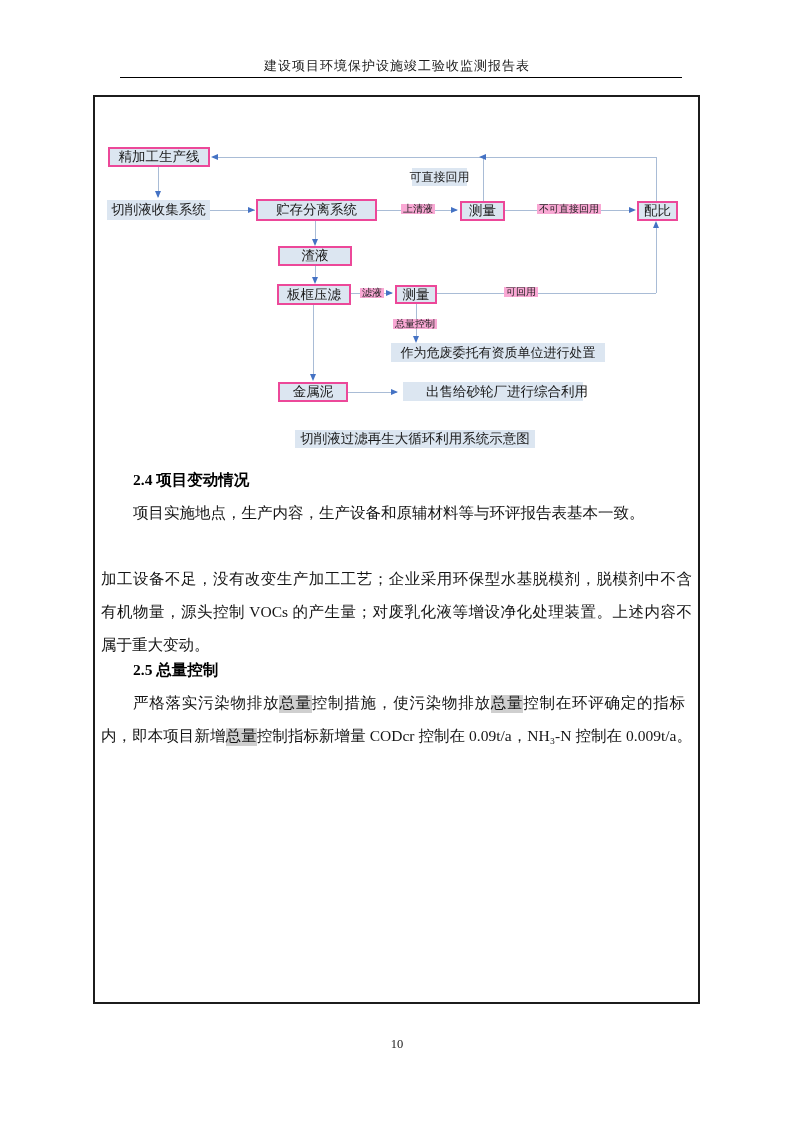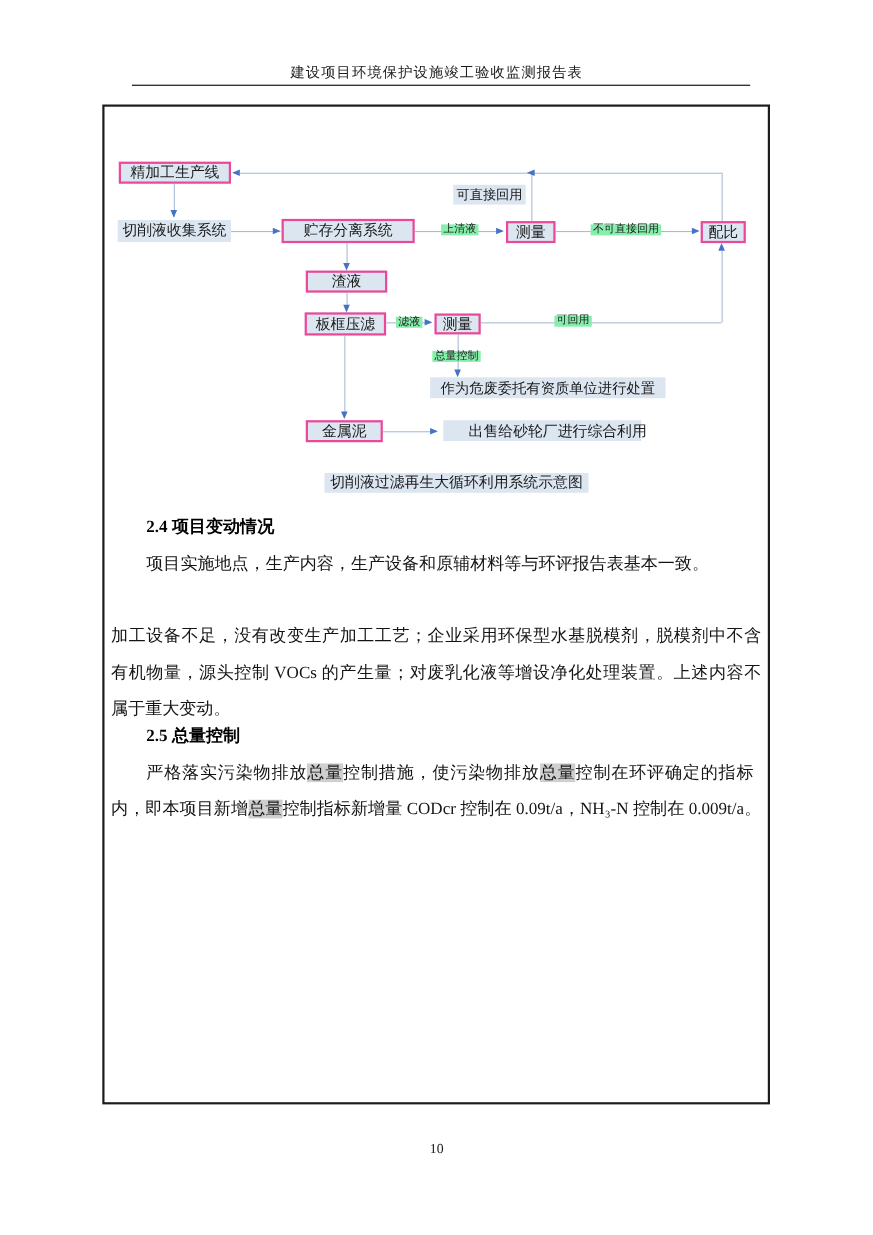--- a/index.html
+++ b/index.html
@@ -17,26 +17,26 @@
         white-space:nowrap;}
   .nb{border:none;}
   .hline,.vline{position:absolute;background:#a9bcd6;}
   .hline{height:1px;}
   .vline{width:1px;}
   .arr{position:absolute;width:0;height:0;}
   .arr-r{border-top:3.5px solid transparent;border-bottom:3.5px solid transparent;border-left:7px solid #4472c4;}
   .arr-l{border-top:3.5px solid transparent;border-bottom:3.5px solid transparent;border-right:7px solid #4472c4;}
   .arr-d{border-left:3.5px solid transparent;border-right:3.5px solid transparent;border-top:7px solid #4472c4;}
   .arr-u{border-left:3.5px solid transparent;border-right:3.5px solid transparent;border-bottom:7px solid #4472c4;}
-  .elabel{position:absolute;background:#86efac;font-size:10px;line-height:10px;padding:0 2px;color:#222;white-space:nowrap;}
+  .elabel{position:absolute;background:#f9a8d4;font-size:10px;line-height:10px;padding:0 2px;color:#222;white-space:nowrap;}
   
   .txt{position:absolute;font-size:15.5px;color:#141414;white-space:nowrap;line-height:19px;}
   .bold{font-weight:bold;color:#000;}
   .jl{white-space:normal;text-align:justify;text-align-last:justify;}
-  .hl{background:#cfcfcf;}
+  .hl{background:#cfcfcf;font-family:Liberation Mono, monospace;}
   .pageno{position:absolute;left:0;right:0;top:1037px;text-align:center;font-size:12.5px;color:#1a1a1a;}
 </style>
 </head>
 <body>
 
 <div id="page">
 
   <div class="doc-title">建设项目环境保护设施竣工验收监测报告表</div>
   <div class="head-rule"></div>
 
@@ -46,21 +46,21 @@
   <div class="node nb" style="left:107px;top:200px;width:103px;height:20px;">切削液收集系统</div>
   <div class="node" style="left:256px;top:199px;width:121px;height:22px;">贮存分离系统</div>
   <div class="node" style="left:460px;top:201px;width:45px;height:20px;">测量</div>
   <div class="node" style="left:637px;top:201px;width:41px;height:20px;">配比</div>
   <div class="node" style="left:278px;top:246px;width:74px;height:20px;">渣液</div>
   <div class="node" style="left:277px;top:284px;width:74px;height:21px;">板框压滤</div>
   <div class="node" style="left:395px;top:285px;width:42px;height:19px;">测量</div>
   <div class="node" style="left:278px;top:382px;width:70px;height:20px;">金属泥</div>
   <div class="node nb" style="left:343px;top:343px;width:214px;height:19px;font-size:13px;margin-left:48px;">作为危废委托有资质单位进行处置</div>
   <div class="node nb" style="left:403px;top:382px;width:180px;height:19px;padding-left:28px;">出售给砂轮厂进行综合利用</div>
-  <div class="node nb" style="left:412px;top:168px;width:66px;height:18px;font-size:12px;">可直接回用</div>
+  <div class="node nb" style="left:412px;top:168px;width:55px;height:18px;font-size:12px;">可直接回用</div>
   <div class="node nb" style="left:295px;top:430px;width:240px;height:18px;">切削液过滤再生大循环利用系统示意图</div>
 
   <div class="hline" style="left:213px;top:157px;width:443px;"></div>
   <div class="vline" style="left:483px;top:157px;height:44px;"></div>
   <div class="vline" style="left:656px;top:157px;height:44px;"></div>
   <div class="vline" style="left:158px;top:167px;height:30px;"></div>
   <div class="hline" style="left:210px;top:210px;width:45px;"></div>
   <div class="hline" style="left:377px;top:210px;width:80px;"></div>
   <div class="hline" style="left:505px;top:210px;width:129px;"></div>
   <div class="vline" style="left:315px;top:221px;height:21px;"></div>

